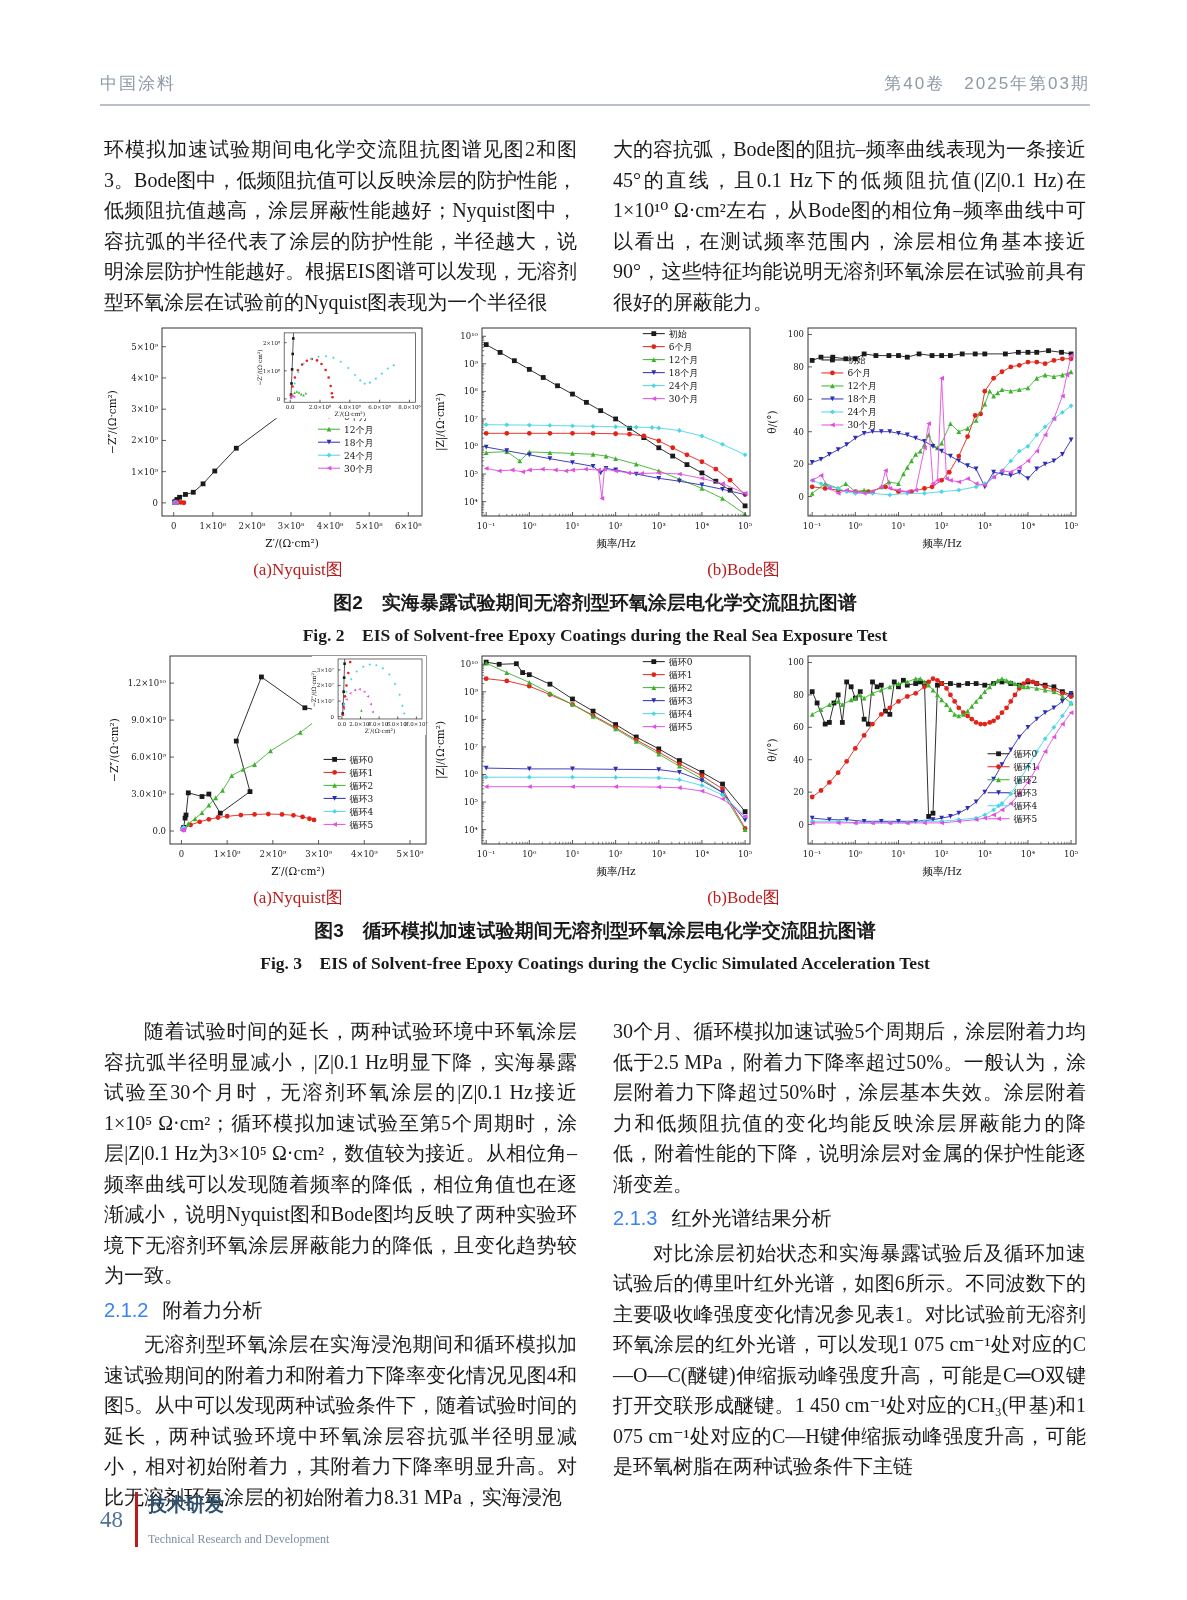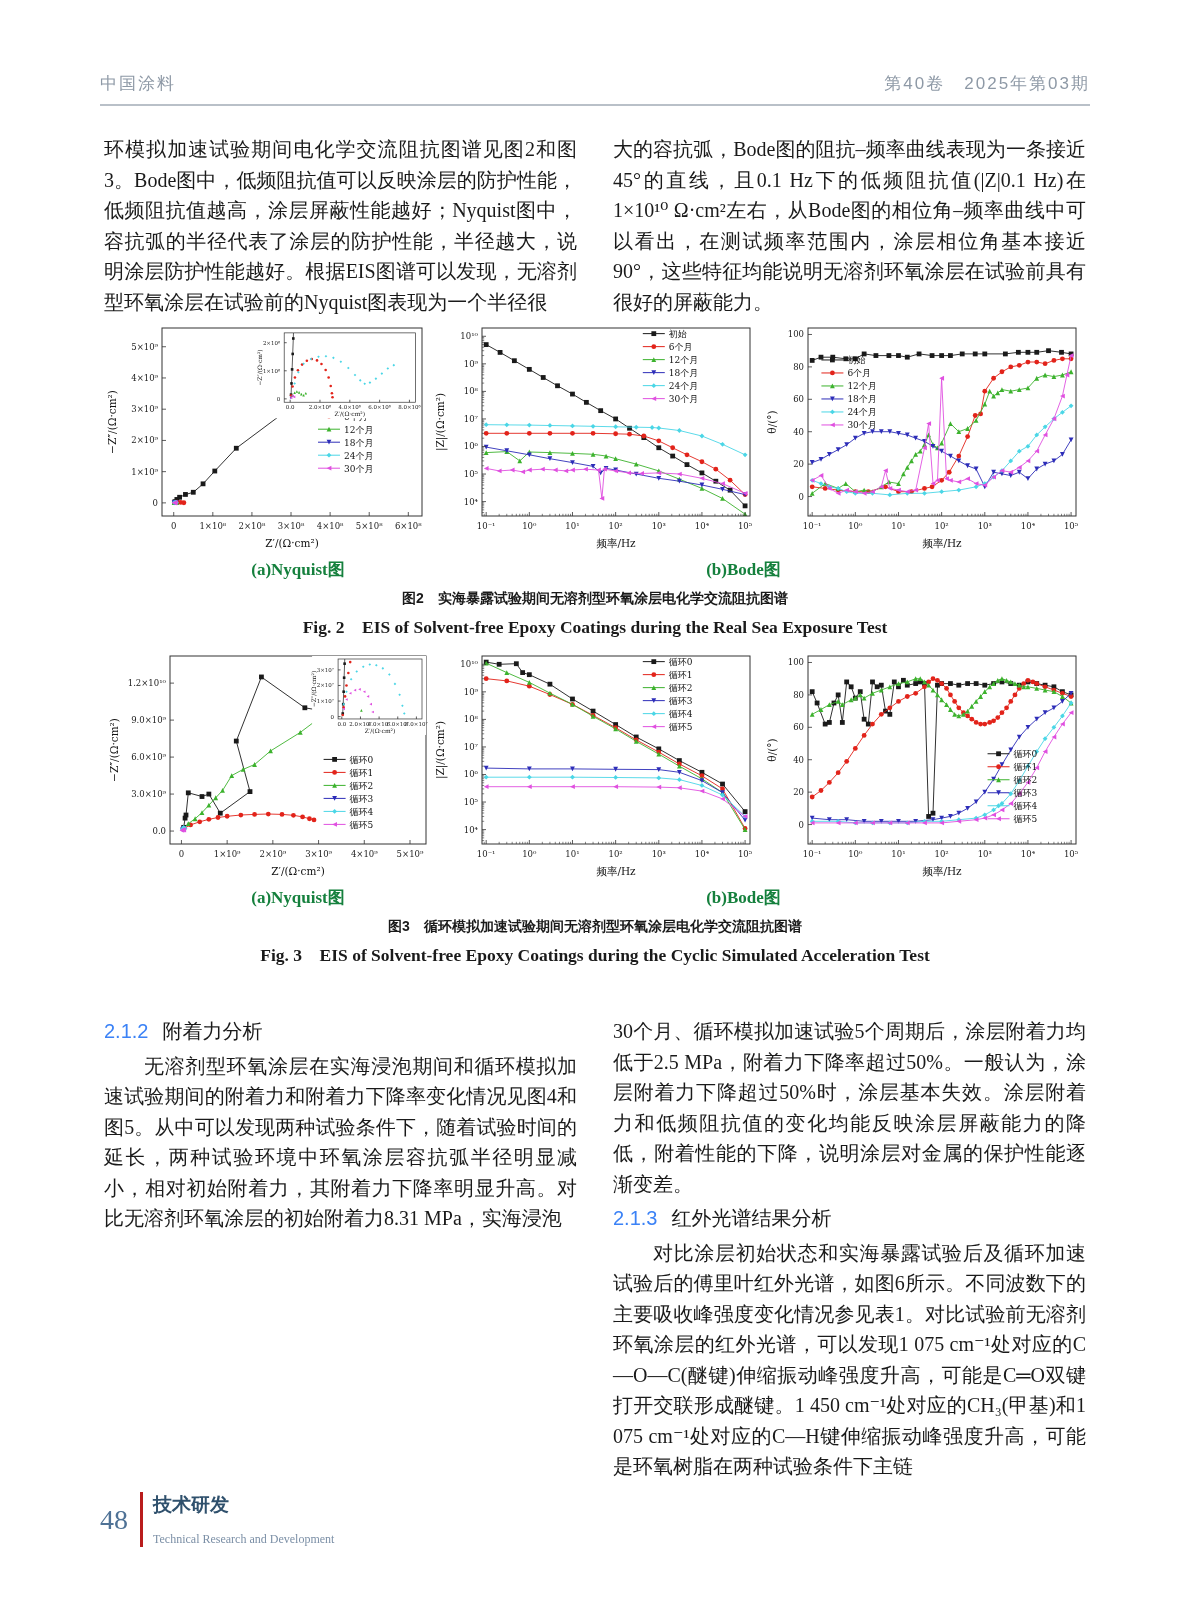--- a/index.html
+++ b/index.html
@@ -12,27 +12,27 @@
   .col{width:481px;font-size:20px;line-height:30.5px;text-align:justify;}
   .col p{margin:4px;}
   .indent{text-indent:2em;}
   .sechead{font-size:20px;line-height:30.5px;margin:0;}
   .sechead .num{color:#3b82f6;font-family:"Liberation Sans",sans-serif;}
   .sechead .ttl{margin-left:14px;}
   .figblock{position:absolute;left:100px;width:990px;}
   .chartrow{display:flex;}
   .chart{display:block;}
   .subcaps{position:relative;height:26px;}
-  .subcap{position:absolute;color:#15803d;font-size:17px;transform:translateX(-50%);white-space:nowrap;font-weight:bold;}
+  .subcap{position:absolute;color:#b91c1c;font-size:17px;transform:translateX(-50%);white-space:nowrap;}
   .capA{left:20%;}
   .capB{left:65%;}
-  .fcap-zh{text-align:center;font-family:"Liberation Sans",sans-serif;font-weight:bold;font-size:14px;margin-top:6px;}
+  .fcap-zh{text-align:center;font-family:"Liberation Sans",sans-serif;font-weight:bold;font-size:19px;margin-top:6px;}
   .fcap-en{text-align:center;font-weight:bold;font-size:17.5px;margin-top:7px;}
   .footer{position:absolute;top:1492px;left:100px;display:flex;align-items:center;}
-  .pagenum{font-size:28px;color:#4f7296;margin-right:12px;}
+  .pagenum{font-size:23px;color:#4f7296;margin-right:12px;}
   .footcol{border-left:3px solid #b91c1c;padding-left:10px;}
   .footzh{font-family:"Liberation Sans",sans-serif;font-weight:bold;font-size:19px;color:#2f506c;}
   .footen{font-size:12px;color:#7b8fa6;margin-top:14px;}
   svg text{font-family:"DejaVu Serif","DejaVu Sans",serif;}
 </style>
 </head>
 <body>
 
 <div class="page">
 
@@ -1498,20 +1498,21 @@
     <div class="subcaps">
       <span class="subcap capA">(a)Nyquist图</span>
       <span class="subcap capB">(b)Bode图</span>
     </div>
     <div class="fcap-zh">图3　循环模拟加速试验期间无溶剂型环氧涂层电化学交流阻抗图谱</div>
     <div class="fcap-en">Fig. 3　EIS of Solvent-free Epoxy Coatings during the Cyclic Simulated Acceleration Test</div>
   </div>
 
   <div class="cols" style="top:1012px;">
     <div class="col">
+      <p class="indent">随着试验时间的延长，两种试验环境中环氧涂层容抗弧半径明显减小，|Z|0.1 Hz明显下降，实海暴露试验至30个月时，无溶剂环氧涂层的|Z|0.1 Hz接近1×10⁵ Ω·cm²；循环模拟加速试验至第5个周期时，涂层|Z|0.1 Hz为3×10⁵ Ω·cm²，数值较为接近。从相位角–频率曲线可以发现随着频率的降低，相位角值也在逐渐减小，说明Nyquist图和Bode图均反映了两种实验环境下无溶剂环氧涂层屏蔽能力的降低，且变化趋势较为一致。</p>
       <p class="sechead"><span class="num">2.1.2</span><span class="ttl">附着力分析</span></p>
       <p class="indent">无溶剂型环氧涂层在实海浸泡期间和循环模拟加速试验期间的附着力和附着力下降率变化情况见图4和图5。从中可以发现两种试验条件下，随着试验时间的延长，两种试验环境中环氧涂层容抗弧半径明显减小，相对初始附着力，其附着力下降率明显升高。对比无溶剂环氧涂层的初始附着力8.31 MPa，实海浸泡</p>
     </div>
     <div class="col">
       <p>30个月、循环模拟加速试验5个周期后，涂层附着力均低于2.5 MPa，附着力下降率超过50%。一般认为，涂层附着力下降超过50%时，涂层基本失效。涂层附着力和低频阻抗值的变化均能反映涂层屏蔽能力的降低，附着性能的下降，说明涂层对金属的保护性能逐渐变差。</p>
       <p class="sechead"><span class="num">2.1.3</span><span class="ttl">红外光谱结果分析</span></p>
       <p class="indent">对比涂层初始状态和实海暴露试验后及循环加速试验后的傅里叶红外光谱，如图6所示。不同波数下的主要吸收峰强度变化情况参见表1。对比试验前无溶剂环氧涂层的红外光谱，可以发现1 075 cm⁻¹处对应的C—O—C(醚键)伸缩振动峰强度升高，可能是C═O双键打开交联形成醚键。1 450 cm⁻¹处对应的CH₃(甲基)和1 075 cm⁻¹处对应的C—H键伸缩振动峰强度升高，可能是环氧树脂在两种试验条件下主链</p>
     </div>
   </div>
 

